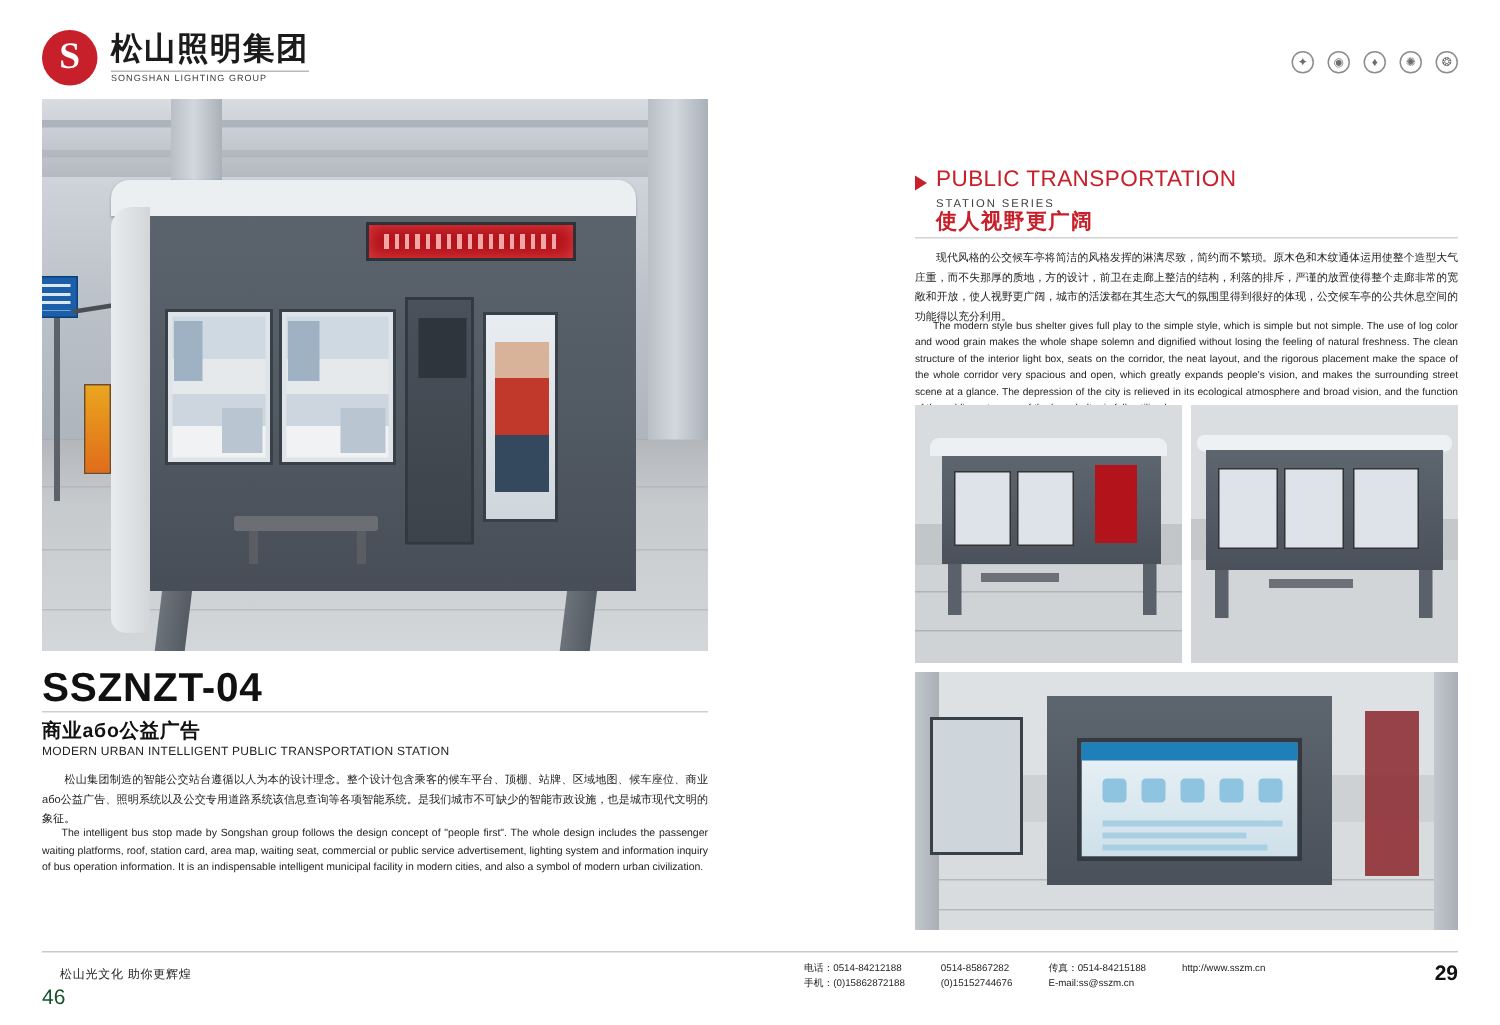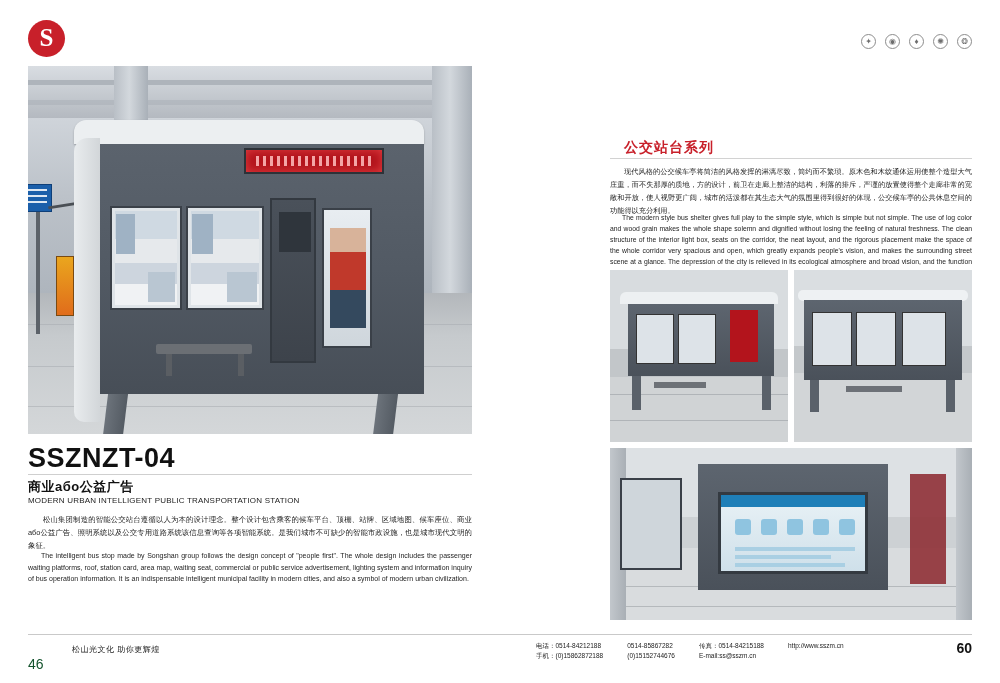--- a/index.html
+++ b/index.html
@@ -136,21 +136,21 @@
   
   .footer-rule {
     position: absolute; left: 28px; top: 634px; width: 944px;
     height: 1px; background: #c9c9c9;
   }
   .pg-left {
     position: absolute; left: 28px; top: 656px;
     font-size: 14px; font-weight: normal; color: #14532d;
   }
   .foot-slogan {
-    position: absolute; left: 72px; top: 644px;
+    position: absolute; left: 40px; top: 644px;
     font-size: 8px; color: #222; letter-spacing: 0.5px;
   }
   .pg-right {
     position: absolute; right: 28px; top: 640px;
     font-size: 14px; font-weight: bold; color: #111;
   }
   .contact {
     position: absolute; top: 641px; left: 536px;
     display: flex; gap: 24px; font-size: 6.5px; color: #1d1d1d;
     line-height: 1.55;
@@ -276,20 +276,24 @@
 </style>
 </head>
 <body>
 
 <div class="page">
 
   <div class="logo-block">
     <div class="logo-mark">
       <span class="s-glyph">S</span>
     </div>
+    <div class="logo-text">
+      <div class="logo-cn">松山照明集团</div>
+      <div class="logo-en">SONGSHAN LIGHTING GROUP</div>
+    </div>
   </div>
 
   <div class="header-icons">
     <div class="hicon">✦</div>
     <div class="hicon">◉</div>
     <div class="hicon">♦</div>
     <div class="hicon">✺</div>
     <div class="hicon">❂</div>
   </div>
 
@@ -349,21 +353,28 @@
     </div>
   </div>
 
   <div class="product-code">SSZNZT-04</div>
   <div class="rule-under-code"></div>
   <div class="title-cn">商业або公益广告</div>
   <div class="title-en">MODERN URBAN INTELLIGENT PUBLIC TRANSPORTATION STATION</div>
   <div class="para-cn">松山集团制造的智能公交站台遵循以人为本的设计理念。整个设计包含乘客的候车平台、顶棚、站牌、区域地图、候车座位、商业або公益广告、照明系统以及公交专用道路系统该信息查询等各项智能系统。是我们城市不可缺少的智能市政设施，也是城市现代文明的象征。</div>
   <div class="para-en">The intelligent bus stop made by Songshan group follows the design concept of "people first". The whole design includes the passenger waiting platforms, roof, station card, area map, waiting seat, commercial or public service advertisement, lighting system and information inquiry of bus operation information. It is an indispensable intelligent municipal facility in modern cities, and also a symbol of modern urban civilization.</div>
 
-  <div class="sec-title-cn">公交站台系列</div>
+  <div class="section-head">
+    <div class="tri"></div>
+    <div>
+      <div class="sec-title-en">PUBLIC TRANSPORTATION</div>
+      <div class="sec-sub-en">STATION SERIES</div>
+    </div>
+  </div>
+  <div class="sec-title-cn">使人视野更广阔</div>
   <div class="sec-rule"></div>
   <div class="desc-cn">现代风格的公交候车亭将简洁的风格发挥的淋漓尽致，简约而不繁琐。原木色和木纹通体运用使整个造型大气庄重，而不失那厚的质地，方的设计，前卫在走廊上整洁的结构，利落的排斥，严谨的放置使得整个走廊非常的宽敞和开放，使人视野更广阔，城市的活泼都在其生态大气的氛围里得到很好的体现，公交候车亭的公共休息空间的功能得以充分利用。</div>
   <div class="desc-en">The modern style bus shelter gives full play to the simple style, which is simple but not simple. The use of log color and wood grain makes the whole shape solemn and dignified without losing the feeling of natural freshness. The clean structure of the interior light box, seats on the corridor, the neat layout, and the rigorous placement make the space of the whole corridor very spacious and open, which greatly expands people's vision, and makes the surrounding street scene at a glance. The depression of the city is relieved in its ecological atmosphere and broad vision, and the function of the public rest space of the bus shelter is fully utilized.</div>
 
   <div class="thumb thumb-a">
     <div class="ph">
       <div class="ta-bg"></div>
       <div class="ta-floor-line" style="left:0;top:124px;width:178px;"></div>
       <div class="ta-floor-line" style="left:0;top:150px;width:178px;"></div>
       <div class="ta-canopy"></div>
@@ -411,21 +422,21 @@
         <div class="bar" style="left:14px;top:52px;width:120px;"></div>
         <div class="bar" style="left:14px;top:60px;width:96px;"></div>
         <div class="bar" style="left:14px;top:68px;width:110px;"></div>
       </div>
     </div>
   </div>
 
   <div class="footer-rule"></div>
   <div class="pg-left">46</div>
   <div class="foot-slogan">松山光文化  助你更辉煌</div>
-  <div class="pg-right">60</div>
+  <div class="pg-right">29</div>
 
   <div class="contact">
     <div class="col">
       <div>电话：0514-84212188</div>
       <div>手机：(0)15862872188</div>
     </div>
     <div class="col">
       <div>0514-85867282</div>
       <div>(0)15152744676</div>
     </div>

